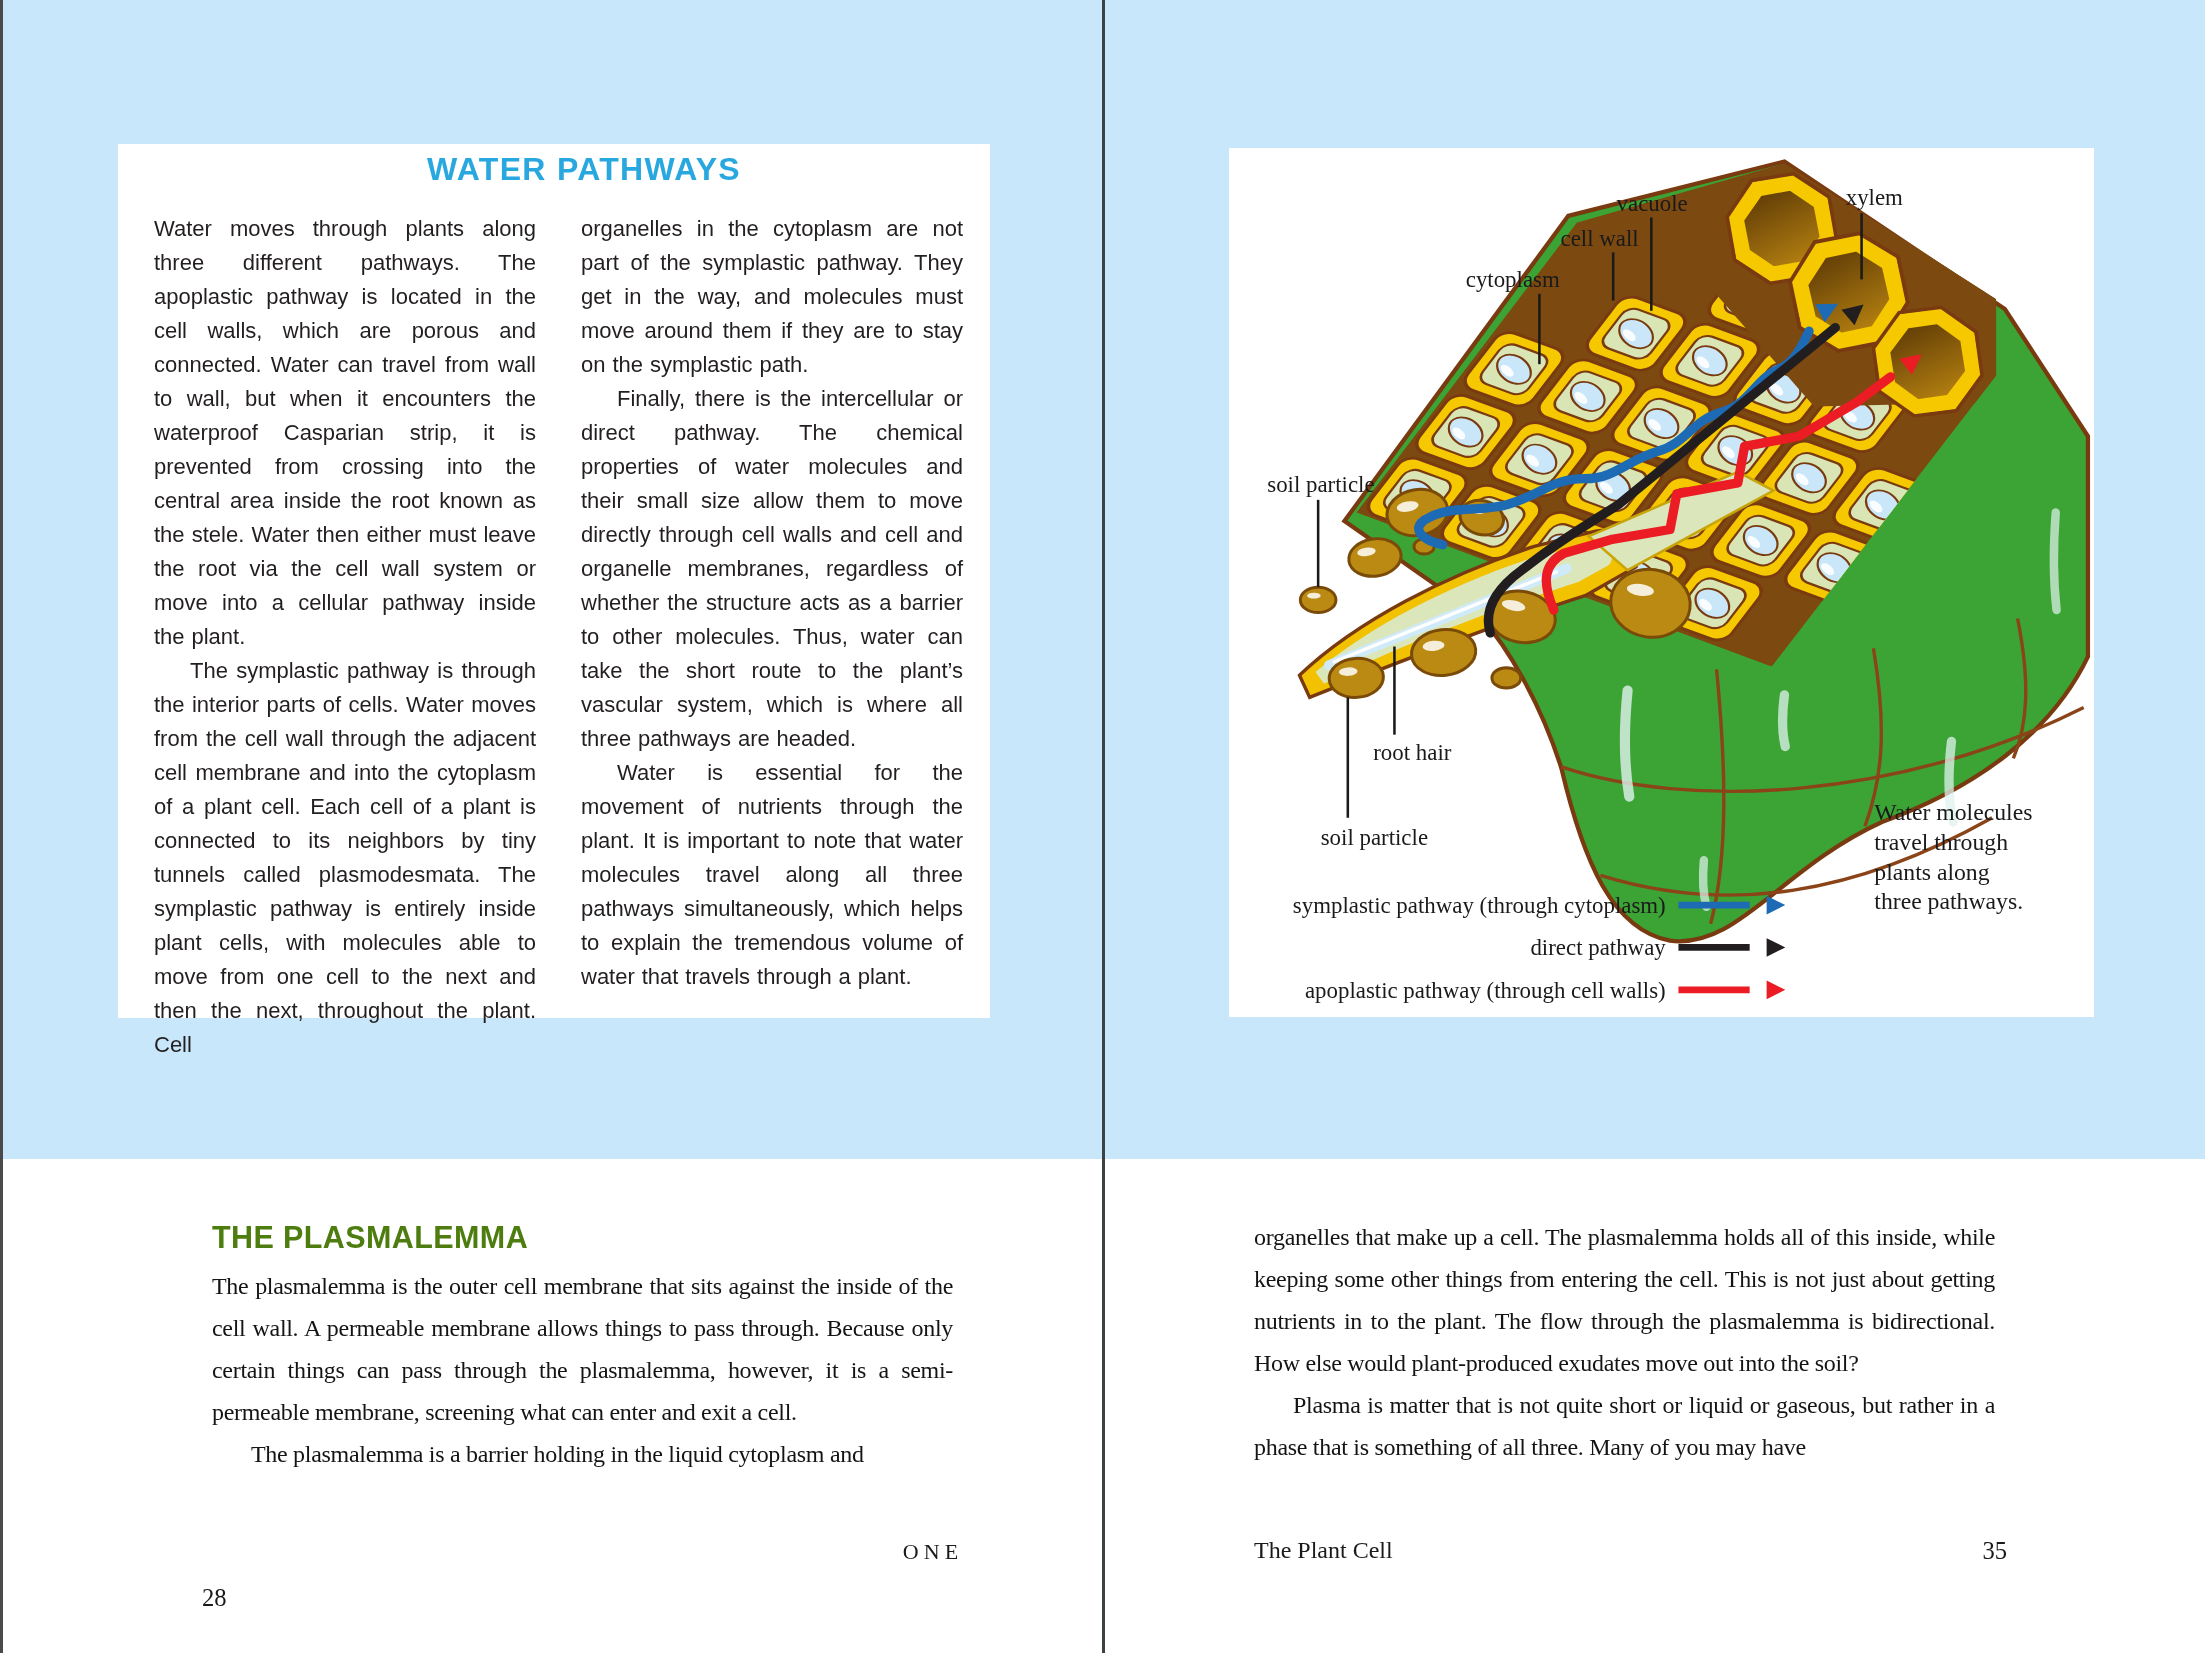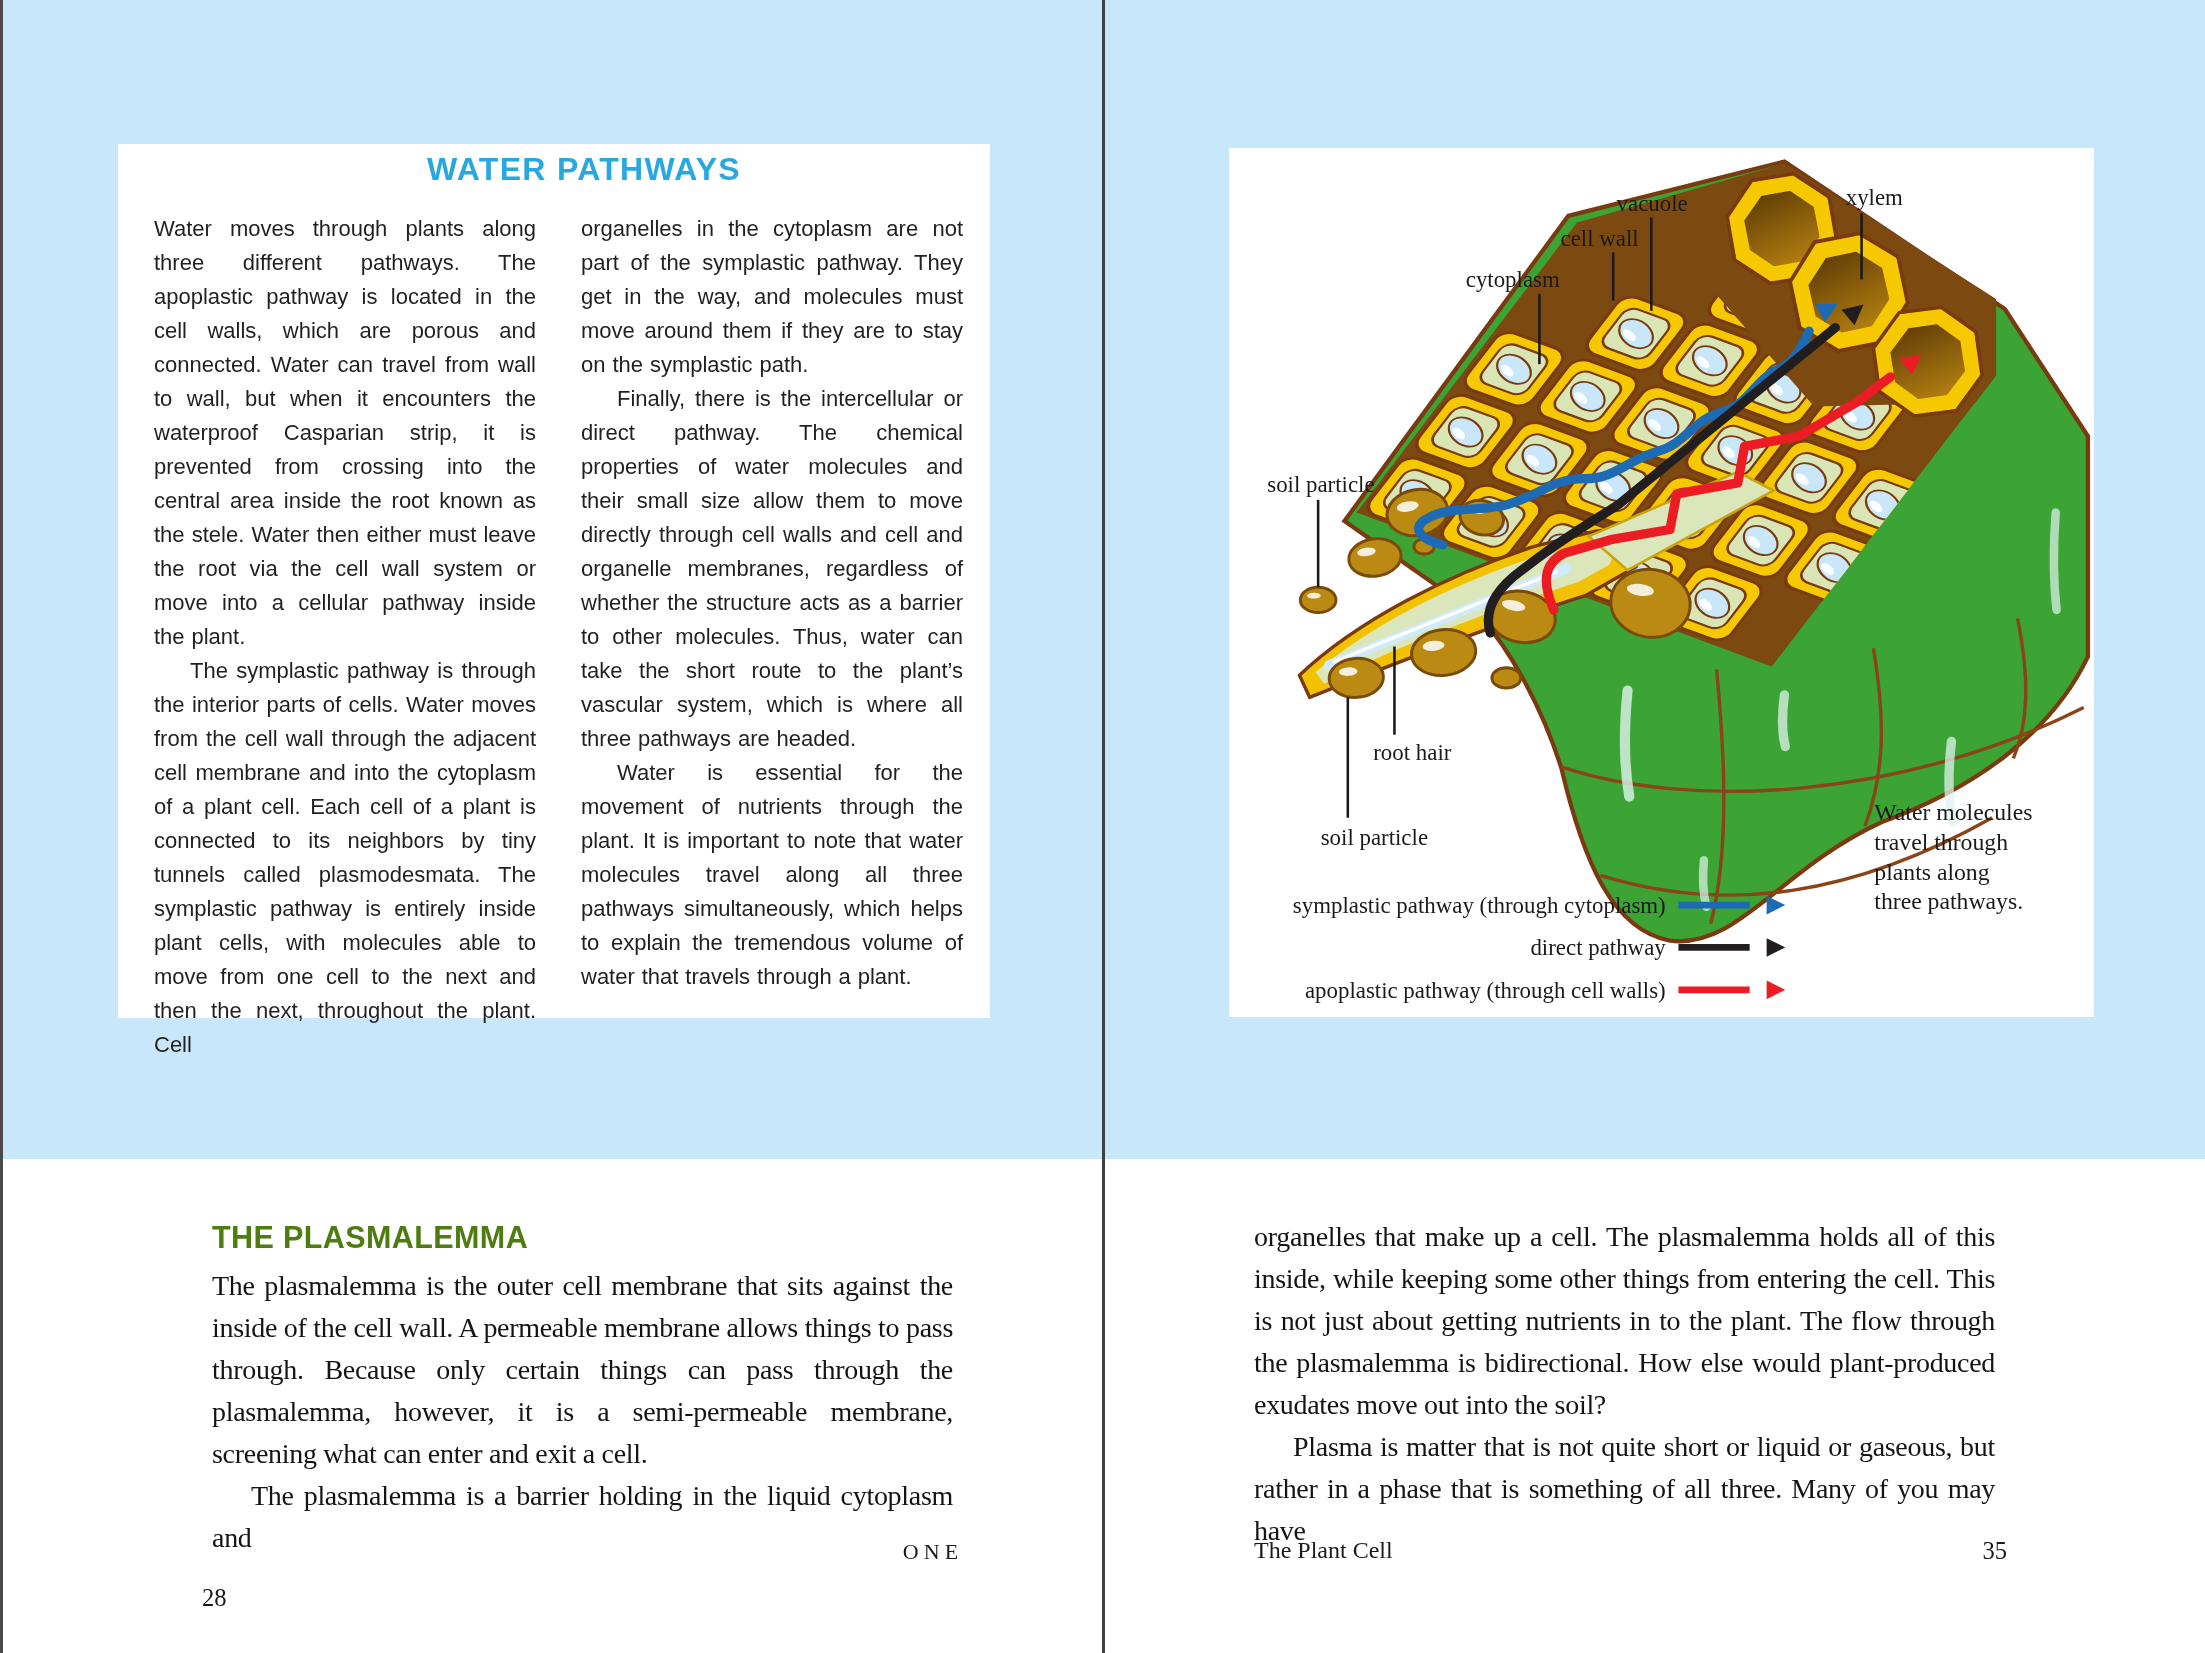--- a/index.html
+++ b/index.html
@@ -19,21 +19,21 @@
   .col{top:68px;width:382px;font-size:22px;line-height:34px;text-align:justify;
        word-spacing:0.8px;color:#231f20;}
   .col p{margin:0;}
   .col p.ind{text-indent:36px;}
   #col1{left:36px;}
   #col2{left:463px;}
   
   .serif{font-family:"Liberation Serif",serif;color:#141414;}
   #plasma-head{left:212px;top:1220px;font-size:30.5px;font-weight:bold;letter-spacing:0.4px;
                color:#4d7c0f;font-family:"Liberation Sans",sans-serif;}
-  .bodyblock{width:741px;font-size:28px;line-height:42px;text-align:justify;letter-spacing:-0.3px;}
+  .bodyblock{width:741px;font-size:24px;line-height:42px;text-align:justify;letter-spacing:-0.3px;}
   .bodyblock p{margin:0;}
   .bodyblock p.ind{text-indent:39px;}
   #bl-text{left:212px;top:1265px;}
   #br-text{left:1254px;top:1216px;}
   
   .foot{font-family:"Liberation Serif",serif;color:#1a1a1a;font-size:24.6px;}
   #pg28{left:202px;top:1584px;}
   #chap{left:865px;top:1539px;width:136px;text-align:center;font-size:22px;letter-spacing:5.1px;}
   #runtitle{left:1254px;top:1537px;font-size:24px;}
   #pg29{left:1951px;top:1537px;width:56px;text-align:right;}

